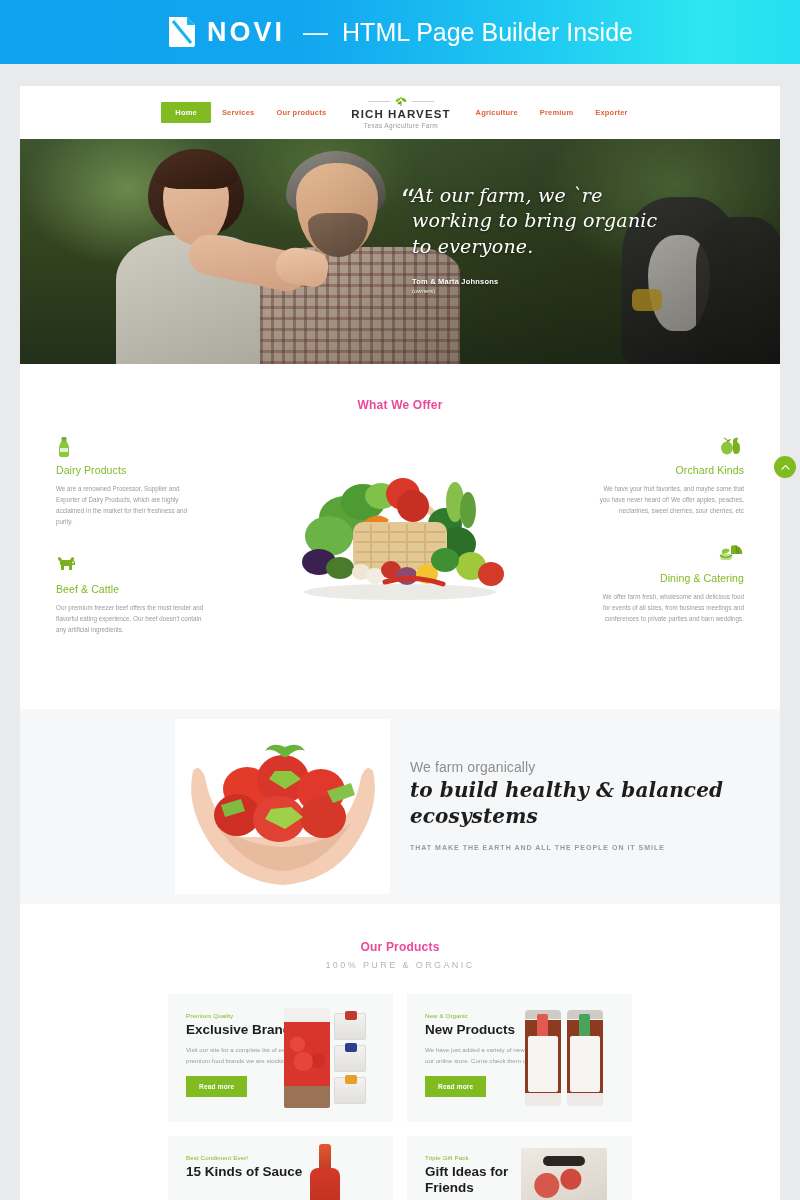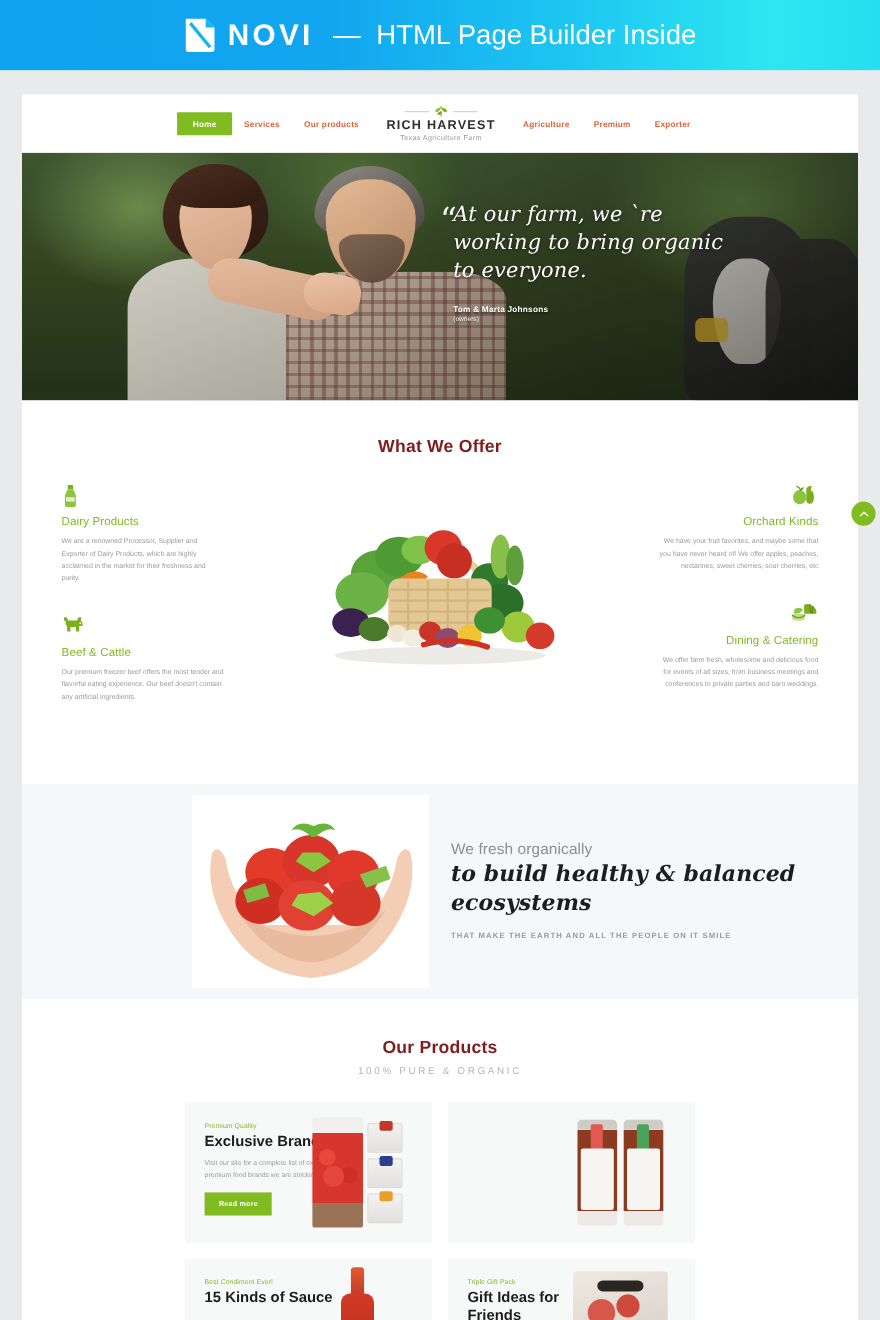--- a/index.html
+++ b/index.html
@@ -212,21 +212,21 @@
   }
 
   
   .offer {
     background: #fff;
     padding: 34px 0 46px 0;
     position: relative;
   }
   .sec-title {
     text-align: center;
-    font-size: 16px; font-weight: bold; color: #7f1d1d;
+    font-size: 12px; font-weight: bold; color: #ec4899;
     letter-spacing: .2px;
   }
   .offer-grid {
     display: grid;
     grid-template-columns: 148px 1fr 148px;
     gap: 0 24px;
     padding: 0 36px;
     margin-top: 24px;
   }
   .feat { margin-bottom: 28px; }
@@ -607,21 +607,21 @@
         <ellipse cx="104" cy="100" rx="26" ry="23" fill="#e04132"></ellipse>
         <ellipse cx="148" cy="98" rx="23" ry="21" fill="#d53729"></ellipse>
         <path d="M108 38 Q98 28 90 32 Q96 22 110 28 Q124 22 130 32 Q122 28 112 38 Z" fill="#69b43a"></path>
         <path d="M100 52 L116 52 L126 60 L110 70 L94 60 Z" fill="#8cc63e"></path>
         <path d="M96 90 L116 88 L128 98 L110 110 L90 100 Z" fill="#9ed04a"></path>
         <path d="M152 72 L176 64 L180 76 L158 84 Z" fill="#86c24a"></path>
         <path d="M46 86 L66 80 L70 92 L50 98 Z" fill="#7fbb42"></path>
       </svg>
     </div>
     <div class="organic-text">
-      <div class="org-line1">We fresh organically</div>
+      <div class="org-line1">We farm organically</div>
       <div class="org-line2">to build healthy &amp; balanced ecosystems</div>
       <div class="org-line3">THAT MAKE THE EARTH AND ALL THE PEOPLE ON IT SMILE</div>
     </div>
   </div>
 
   <div class="products">
     <div class="sec-title">Our Products</div>
     <div class="prod-sub">100% PURE &amp; ORGANIC</div>
 
     <div class="prod-grid">
@@ -643,20 +643,26 @@
                   <span class="lid" style="background:#2c3e8f"></span>
                 </div>
             <div class="mini-jar">
                   <span class="lid" style="background:#e6a023"></span>
                 </div>
           </div>
         </div>
       </div>
 
       <div class="card">
+        <div class="card-body">
+          <div class="card-kicker">New &amp; Organic</div>
+          <div class="card-title">New Products</div>
+          <div class="card-text">We have just added a variety of new products to our online store. Come check them out!</div>
+          <button class="btn">Read more</button>
+        </div>
         <div class="card-art">
           <div class="tall-jar" style="margin-right:6px">
                 <span class="cap"></span>
                 <span class="ribbon" style="background:#e05a52"></span>
                 <span class="label"></span>
               </div>
           <div class="tall-jar">
                 <span class="cap"></span>
                 <span class="ribbon" style="background:#4aa35a"></span>
                 <span class="label"></span>

